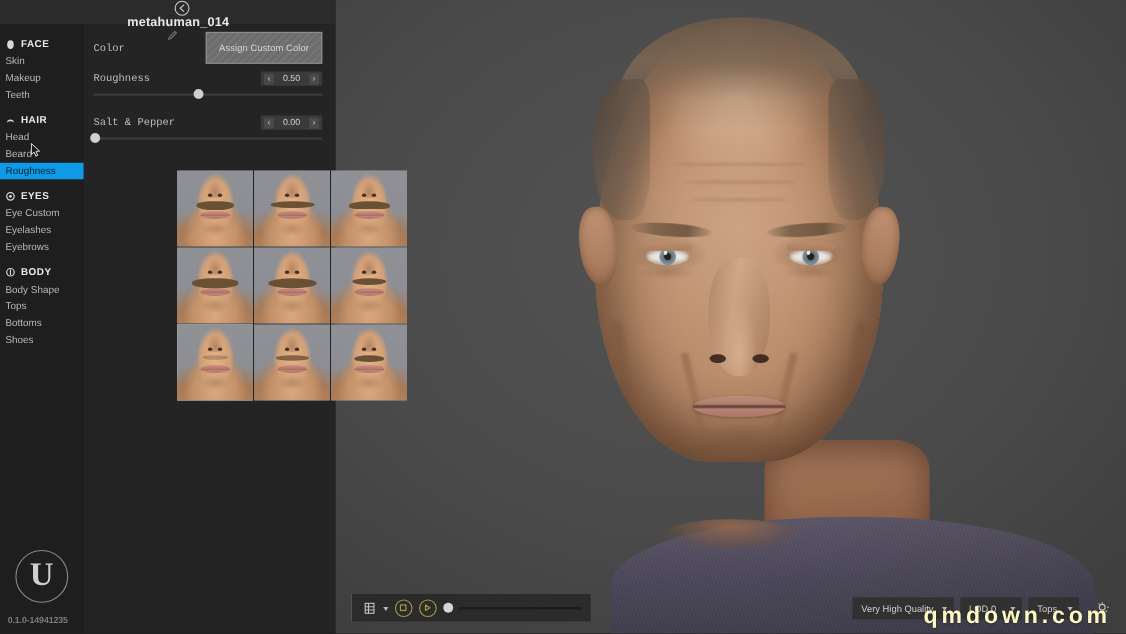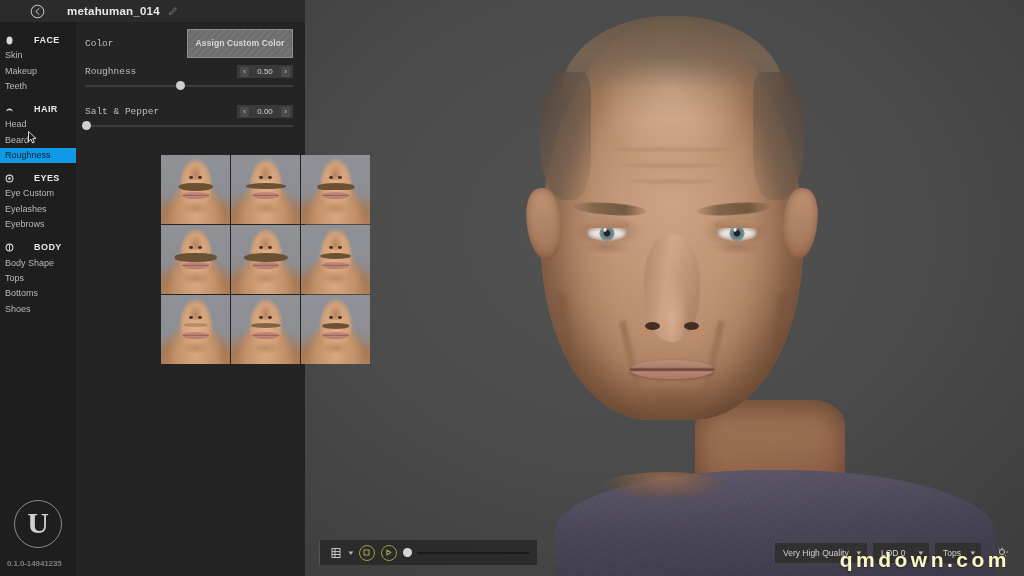--- a/index.html
+++ b/index.html
@@ -18,20 +18,21 @@
     overflow: hidden;
   }
 
   
   .topbar {
     position: absolute; left: 0; top: 0;
     width: 305px; height: 22px;
     background: #2b2b2b;
     display: flex; align-items: center;
     z-index: 20;
+    flex-direction: column;
   }
   .back-btn {
     width: 22px; height: 22px;
     margin-left: 26px;
     display: flex; align-items: center; justify-content: center;
     cursor: pointer;
   }
   .back-btn svg { display: block; }
   .doc-title {
     margin-left: 19px;
@@ -48,21 +49,21 @@
   
   .sidebar {
     position: absolute; left: 0; top: 22px;
     width: 76px; height: 554px;
     background: #1e1e1e;
     z-index: 18;
     padding-top: 10px;
   }
   .cat {
     display: flex; align-items: center;
-    gap: 20px;
+    gap: 5px;
     padding: 3px 0 3px 5px;
     cursor: pointer;
   }
   .cat-label {
     font-size: 9px; font-weight: bold;
     color: #e9e9e9; letter-spacing: .45px;
   }
   .cat-ico {
     width: 9px; height: 9px;
     display: flex; align-items: center; justify-content: center;
@@ -150,21 +151,20 @@
       repeating-linear-gradient(135deg,
         rgba(255,255,255,.055) 0px, rgba(255,255,255,.055) 2px,
         rgba(0,0,0,0) 2px, rgba(0,0,0,0) 5px),
       #6d6d6d;
     border: 1px solid #8d8d8d;
     color: #d8d8d8;
     font-size: 8.5px;
     display: flex; align-items: center; justify-content: center;
     cursor: pointer;
     letter-spacing: .1px;
-    font-weight: bold;
   }
 
   
   .slider-row { height: 30px; margin-top: 10px; padding: 0 12px 0 9px; position: relative; }
   .slider-row .row-label {
     position: absolute; left: 9px; top: 0;
     font-size: 9.5px; color: #bdbdbd;
   }
   .spinner {
     position: absolute; right: 12px; top: -1px;

